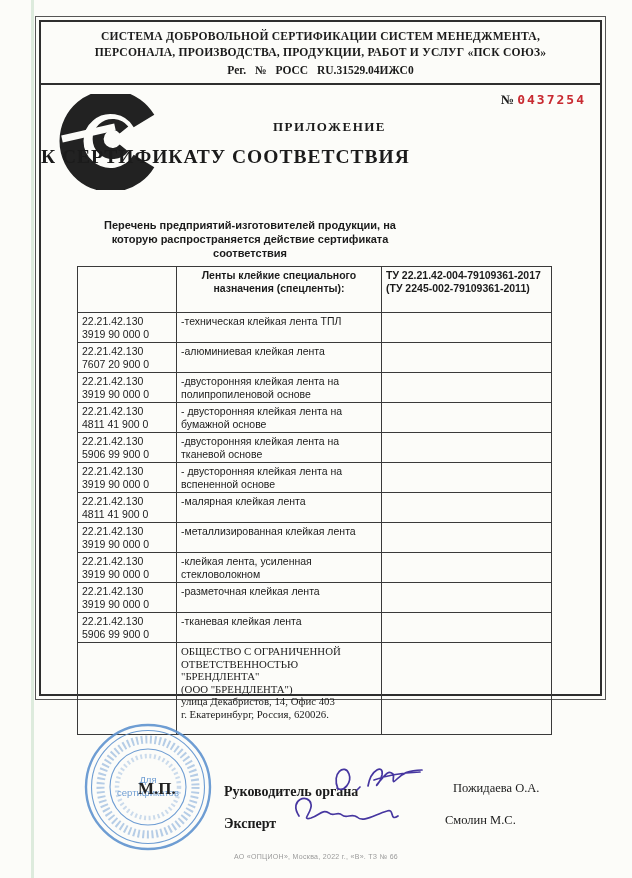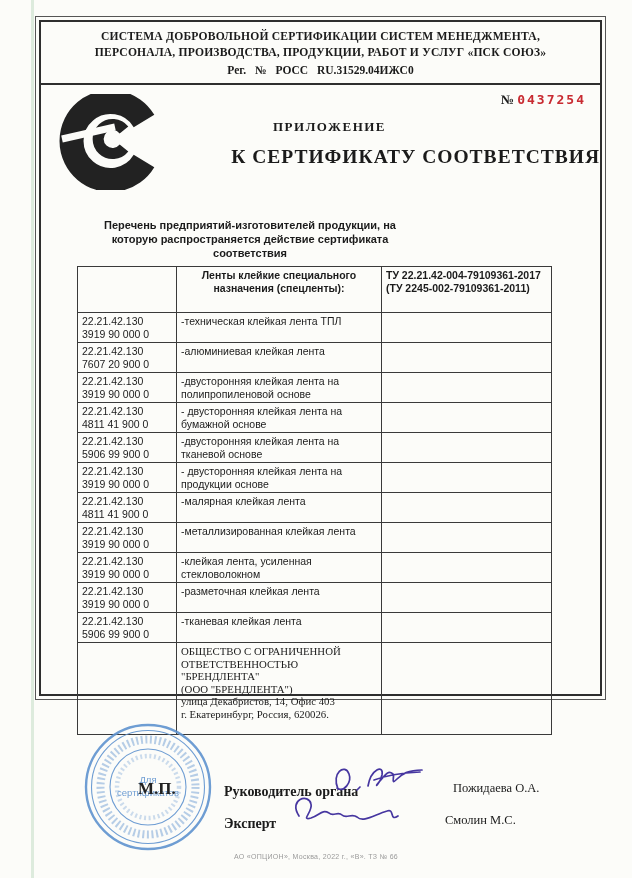--- a/index.html
+++ b/index.html
@@ -42,21 +42,21 @@
   .serial .lbl{font-family:"Liberation Serif",serif;font-weight:bold;}
   .serial .num{
     font-family:"DejaVu Sans Mono",monospace;font-weight:bold;
     color:var(--serial-red);letter-spacing:2px;
   }
   
   .logo{position:absolute;left:16px;top:72px;}
   
   .title1{position:absolute;left:0;top:97px;width:100%;text-align:center;
     font-weight:bold;font-size:13px;letter-spacing:1.5px;margin-left:9px;}
-  .title2{position:absolute;left:0;top:124px;width:100%;text-align:right;
+  .title2{position:absolute;left:0;top:124px;width:100%;text-align:left;
     font-weight:bold;font-size:19.5px;letter-spacing:1px;}
   .certno{position:absolute;left:0;top:160px;width:100%;text-align:center;
     font-weight:bold;font-size:13.5px;}
   .certno .u{text-decoration:underline;margin-left:6px;letter-spacing:.4px;}
   
   .intro{
     position:absolute;left:44px;top:196px;width:330px;text-align:center;
     font-family:"Liberation Sans",sans-serif;font-weight:bold;
     font-size:11px;line-height:14px;
   }
@@ -178,21 +178,21 @@
           <td class="pname">- двусторонняя клейкая лента на бумажной основе</td>
           <td></td>
         </tr>
         <tr class="prod">
           <td class="code"><div>22.21.42.130</div><div>5906 99 900 0</div></td>
           <td class="pname">-двусторонняя клейкая лента на тканевой основе</td>
           <td></td>
         </tr>
         <tr class="prod">
           <td class="code"><div>22.21.42.130</div><div>3919 90 000 0</div></td>
-          <td class="pname">- двусторонняя клейкая лента на продукции основе</td>
+          <td class="pname">- двусторонняя клейкая лента на вспененной основе</td>
           <td></td>
         </tr>
         <tr class="prod">
           <td class="code"><div>22.21.42.130</div><div>4811 41 900 0</div></td>
           <td class="pname">-малярная клейкая лента</td>
           <td></td>
         </tr>
         <tr class="prod">
           <td class="code"><div>22.21.42.130</div><div>3919 90 000 0</div></td>
           <td class="pname">-металлизированная клейкая лента</td>

